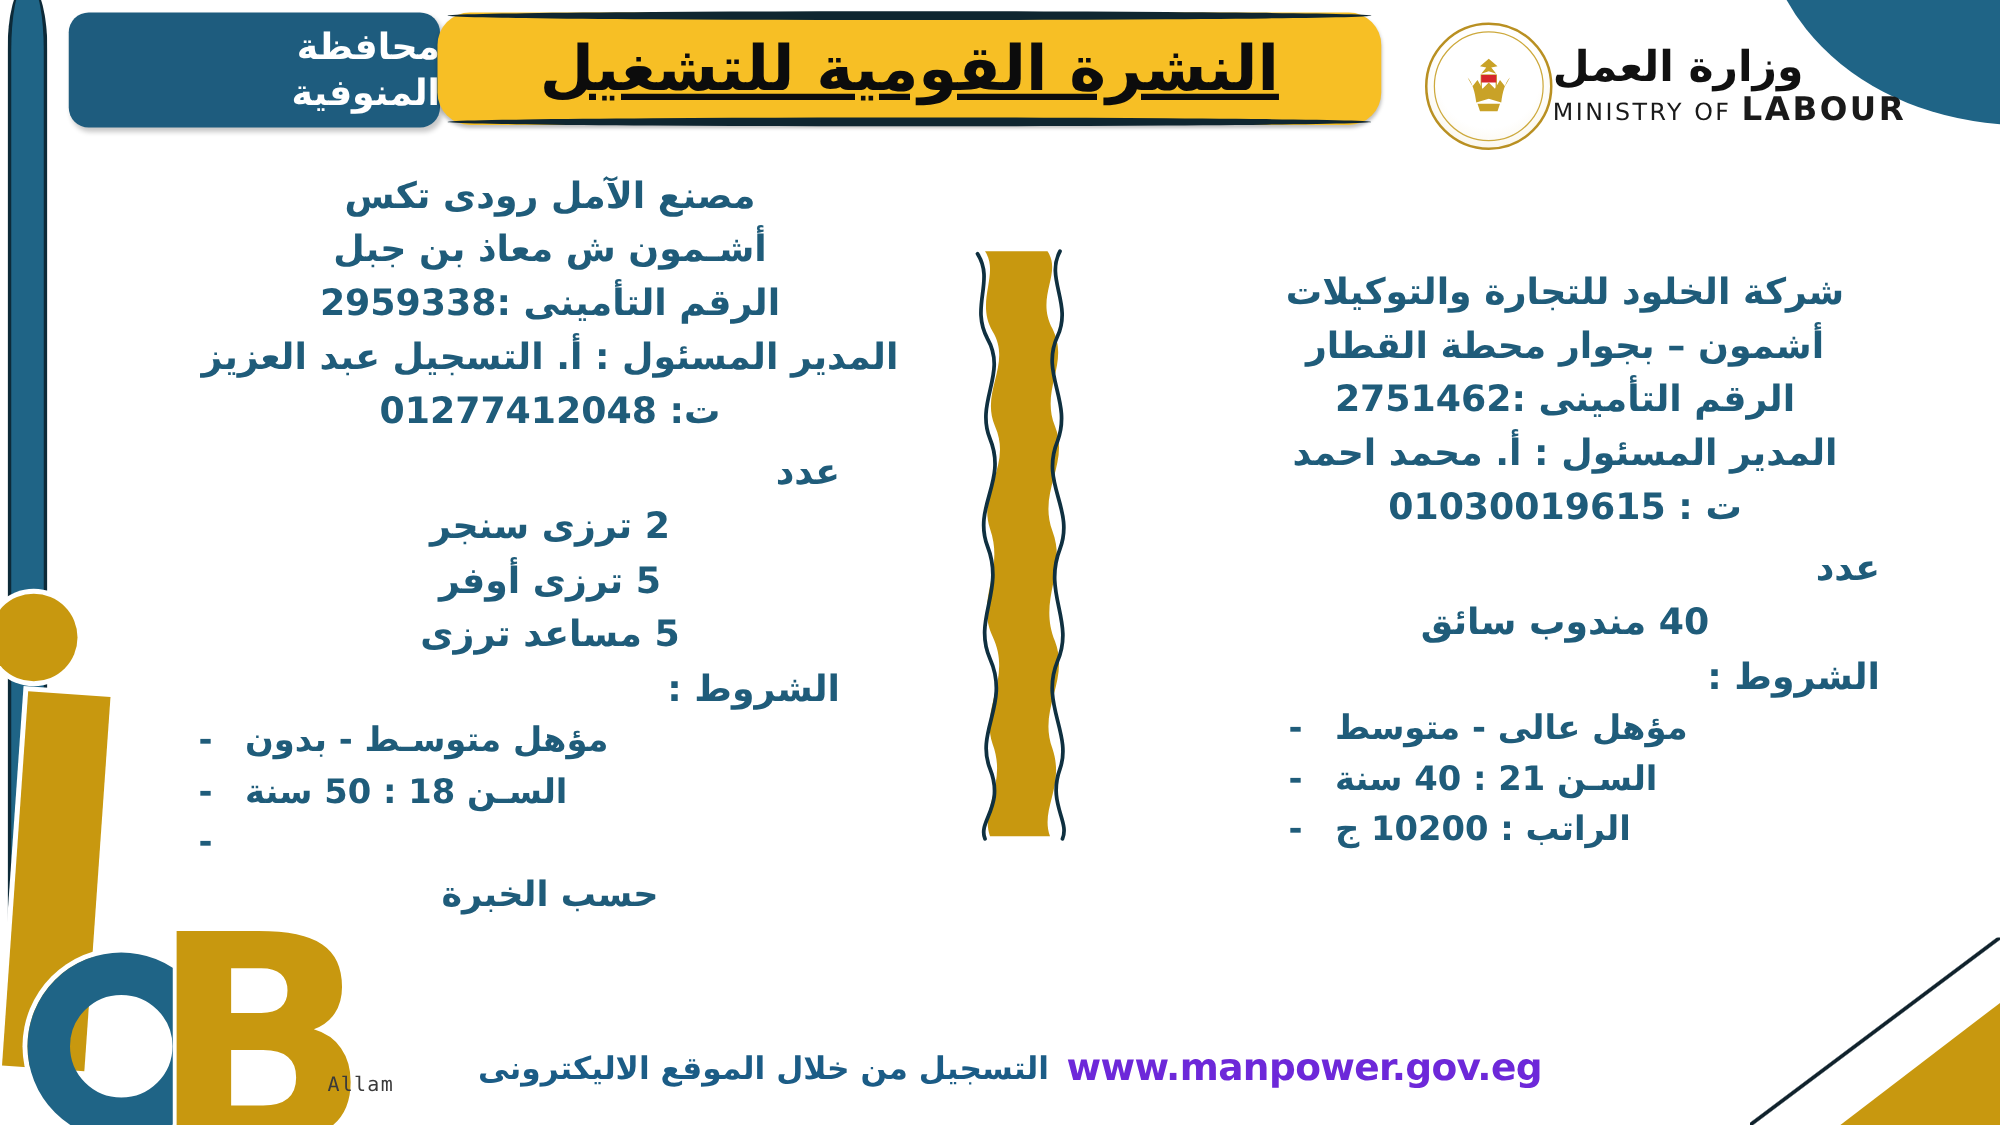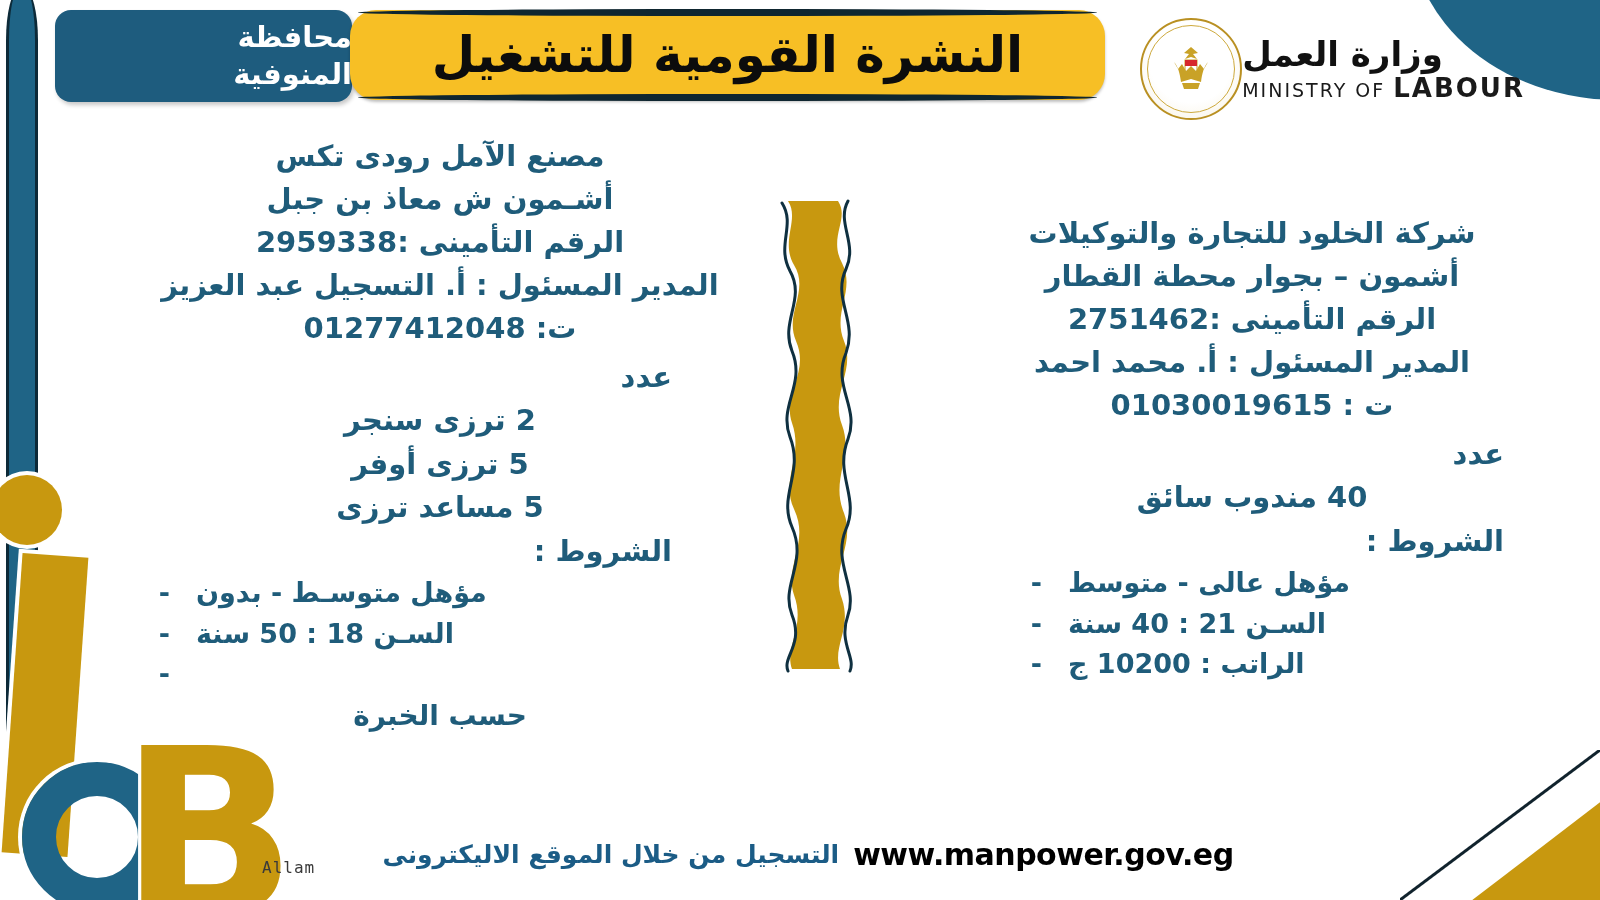--- a/index.html
+++ b/index.html
@@ -52,21 +52,21 @@
 
   .title-banner{position:absolute;left:350px;top:10px;width:755px;height:90px;
     background:#f7bf25;border-radius:26px;
     display:flex;align-items:center;justify-content:center;
     box-shadow:0 2px 3px rgba(0,0,0,.25);}
   .title-banner::before,.title-banner::after{
     content:"";position:absolute;left:8px;right:8px;height:7px;background:#0f2630;}
   .title-banner::before{top:-1px;border-radius:50%;}
   .title-banner::after{bottom:-1px;border-radius:50%;}
   .title-text{position:relative;font-size:50px;font-weight:bold;color:#0c0c0c;
-    letter-spacing:0;white-space:nowrap;}
+    letter-spacing:0;white-space:nowrap;text-decoration:underline;}
 
   .ministry-logo{position:absolute;right:75px;top:18px;display:flex;align-items:center;}
   .ml-text{display:flex;flex-direction:column;align-items:flex-end;line-height:1;}
   .ml-ar{font-size:34px;color:#111;font-weight:bold;}
   .ml-en{font-size:19px;color:#1a1a1a;letter-spacing:2px;direction:ltr;margin-top:4px;}
   .ml-en b{font-size:26px;font-weight:bold;}
   .emblem{width:98px;height:98px;border-radius:50%;border:2px solid #b99022;
     display:flex;align-items:center;justify-content:center;position:relative;
     background:radial-gradient(circle at 50% 42%,#fff 55%,#f6efdc 100%);}
   .emblem::after{content:"";position:absolute;inset:5px;border-radius:50%;border:1px solid #cda93c;}
@@ -93,21 +93,21 @@
   .col-right .cond-list li{padding-left:40px;}
 
   .col-left .count-label,.col-left .cond-title{padding-right:48px;}
   .col-left .cond-list li{padding-left:0;padding-right:0;justify-content:flex-end;}
   .col-left .cond-cont{padding-right:0;}
 
   
   .footer{position:absolute;left:0;right:0;bottom:28px;display:flex;
     align-items:center;justify-content:center;gap:14px;white-space:nowrap;}
   .footer-ar{font-size:25px;font-weight:bold;color:#1b5c86;margin-left:16px;}
-  .footer-url{font-size:30px;font-weight:bold;color:#000000;direction:ltr;
+  .footer-url{font-size:30px;font-weight:bold;color:#6d28d9;direction:ltr;
     font-family:"DejaVu Sans","Liberation Sans",sans-serif;letter-spacing:-.5px;}
 </style>
 </head>
 <body>
 
 <div id="stage">
 
   <div class="deco left-band"></div>
   <div class="deco corner-tr"></div>
   <div class="deco corner-br"></div>

